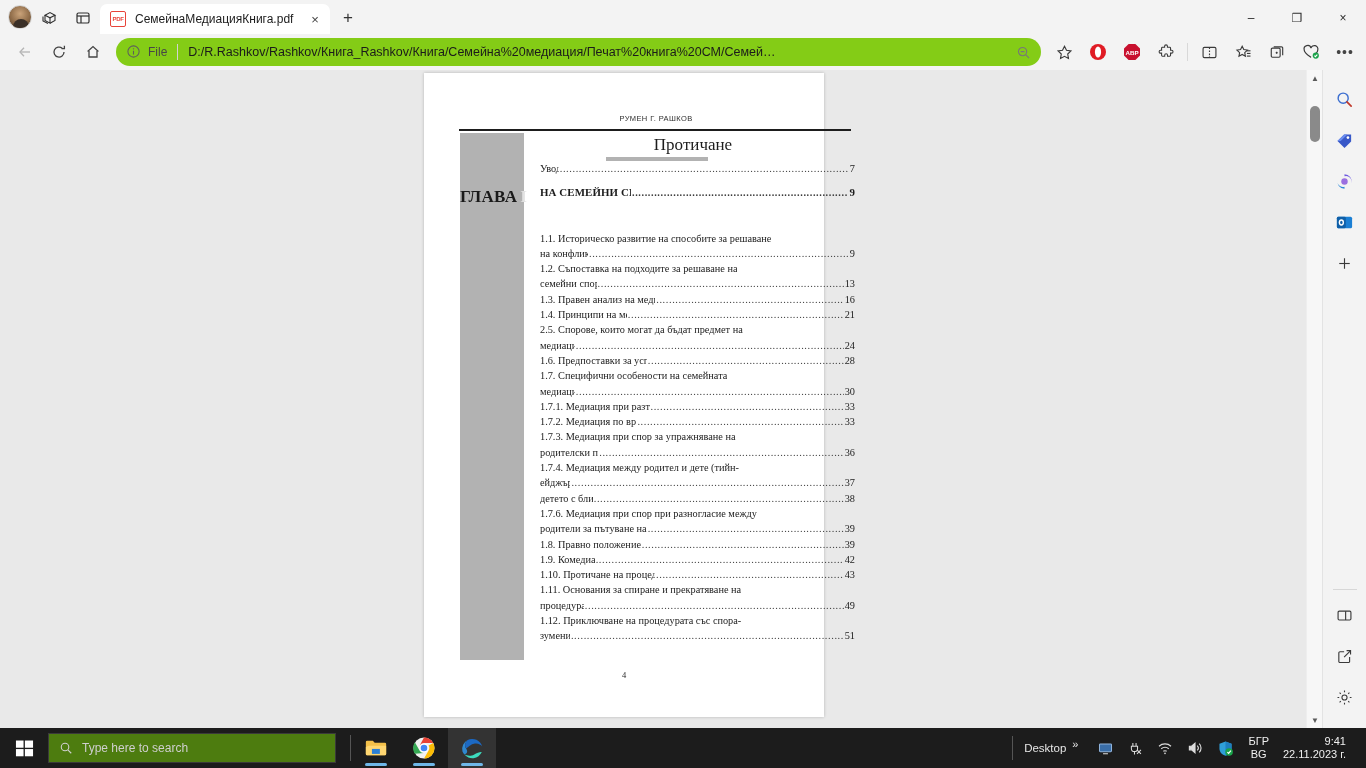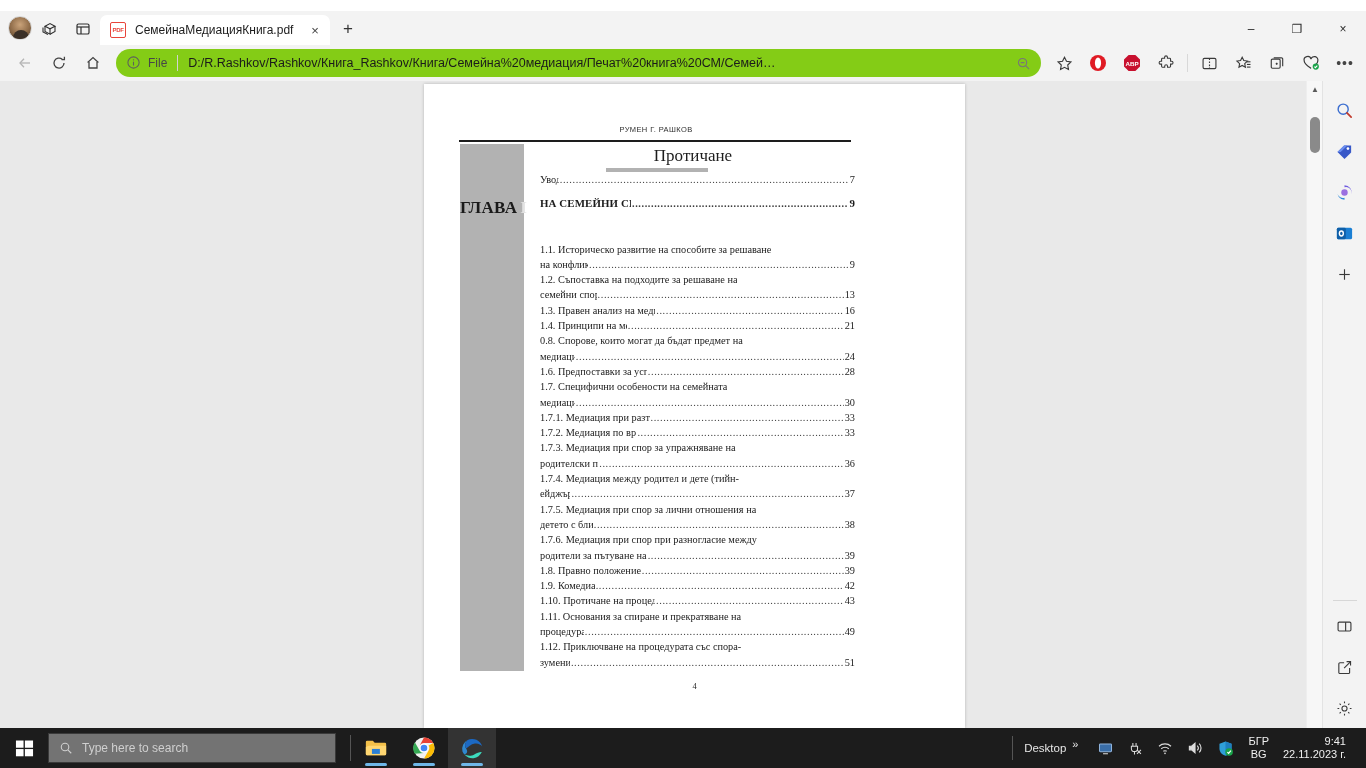--- a/index.html
+++ b/index.html
@@ -5,21 +5,21 @@
   * { box-sizing: border-box; margin: 0; padding: 0; }
   html, body {
     width: 1366px; height: 768px;
     overflow: hidden;
     font-family: "Liberation Sans", sans-serif;
     background: #ffffff;
   }
 
   
   #browser {
-    position: absolute; left: 0; top: 11px;
+    position: absolute; left: 0; top: 0;
     width: 1366px; height: 728px;
     background: #f3f3f3;
   }
 
   
   #tabstrip {
     position: absolute; left: 0; top: 0; width: 1366px; height: 34px;
     background: #f3f3f3;
     display: flex; align-items: flex-end;
   }
@@ -102,21 +102,21 @@
   #omni-zoom { width: 24px; flex: 0 0 auto; display:flex; align-items:center; justify-content:center; color:#555; }
   .tbsep { width: 1px; height: 18px; background: #d8d8d8; margin: 0 4px; flex: 0 0 auto; }
 
   
   #content {
     position: absolute; left: 0; top: 70px; width: 1328px; height: 658px;
     background: #e9e9e9;
   }
   #pdfpage {
     position: absolute; left: 424px; top: 3px;
-    width: 541px; height: 644px;
+    width: 400px; height: 644px;
     background: #ffffff;
     box-shadow: 0 0 3px rgba(0,0,0,0.22);
   }
 
   
   .doc { position: relative; width: 100%; height: 100%;
          font-family: "Liberation Serif", serif; color: #1a1a1a; }
   #running-head {
     position: absolute; left: 36px; top: 41px; width: 392px;
     text-align: center; font-family: "Liberation Sans", sans-serif;
@@ -199,21 +199,21 @@
   
   #taskbar {
     position: absolute; left: 0; top: 728px; width: 1366px; height: 40px;
     background: #1c1c1c; display: flex; align-items: center;
   }
   #startbtn {
     width: 48px; height: 40px; display: flex; align-items: center; justify-content: center;
     flex: 0 0 auto;
   }
   #searchbox {
-    width: 288px; height: 30px; background: #737373; border: 1px solid #3a3a3a;
+    width: 288px; height: 30px; background: #4d7c0f; border: 1px solid #3a3a3a;
     display: flex; align-items: center; padding: 0 10px; flex: 0 0 auto;
   }
   #search-ph { font-size: 12px; color: #cfcfcf; margin-left: 9px; }
   #tb-sep { width: 2px; height: 26px; margin-left: 14px;
             background: repeating-linear-gradient(90deg,#555 0 1px,transparent 1px 3px);
             flex: 0 0 auto; }
   .tbapp {
     width: 48px; height: 40px; display: flex; align-items: center; justify-content: center;
     position: relative; flex: 0 0 auto;
   }
@@ -447,21 +447,21 @@
           <div class="entry">
             <div class="eline">
               <span class="etext">1.4. Принципи на медиацията</span>
               <span class="dots">......................................................................................................</span>
               <span class="pg">21</span>
             </div>
           </div>
 
           <div class="entry">
             <div class="eline">
-                <span class="etext">0.8. Спорове, които могат да бъдат предмет на</span>
+                <span class="etext">2.5. Спорове, които могат да бъдат предмет на</span>
               </div>
             <div class="eline">
               <span class="etext">медиация</span>
               <span class="dots">......................................................................................................</span>
               <span class="pg">24</span>
             </div>
           </div>
 
           <div class="entry">
             <div class="eline">
@@ -514,23 +514,20 @@
                 <span class="etext">1.7.4. Медиация между родител и дете (тийн-</span>
               </div>
             <div class="eline">
               <span class="etext">ейджър)</span>
               <span class="dots">......................................................................................................</span>
               <span class="pg">37</span>
             </div>
           </div>
 
           <div class="entry">
-            <div class="eline">
-                <span class="etext">1.7.5. Медиация при спор за лични отношения на</span>
-              </div>
             <div class="eline">
               <span class="etext">детето с близки</span>
               <span class="dots">......................................................................................................</span>
               <span class="pg">38</span>
             </div>
           </div>
 
           <div class="entry">
             <div class="eline">
                 <span class="etext">1.7.6. Медиация при спор при разногласие между</span>

